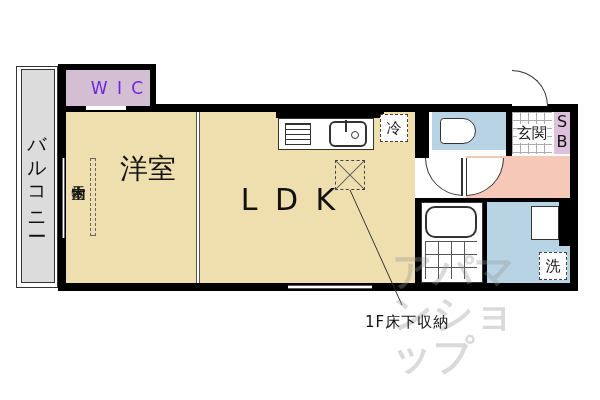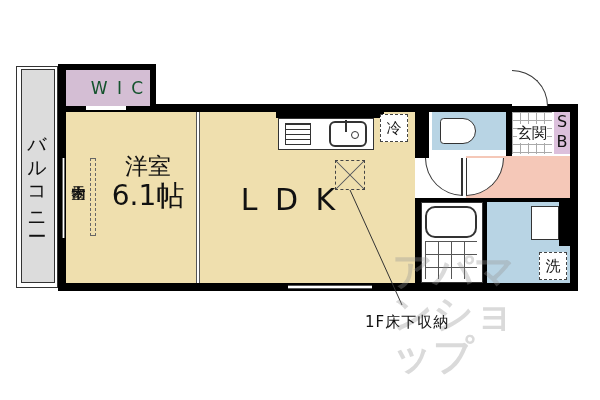--- a/index.html
+++ b/index.html
@@ -21,34 +21,33 @@
 </div>
 
 <div class="abs wall" style="left:58px;top:64px;width:8px;height:226px;"></div>
 <div class="abs wall" style="left:58px;top:64px;width:97px;height:6px;"></div>
 <div class="abs wall" style="left:150px;top:64px;width:6px;height:50px;"></div>
 <div class="abs wall" style="left:58px;top:104px;width:520px;height:8px;"></div>
 <div class="abs wall" style="left:58px;top:283px;width:520px;height:8px;"></div>
 <div class="abs wall" style="left:570px;top:104px;width:8px;height:187px;"></div>
 
 <div class="abs" style="left:66px;top:70px;width:84px;height:36px;background:#d4bed4;display:flex;align-items:center;justify-content:center;">
-  <span style="font-size:17px;color:#14532d;letter-spacing:2px;margin-left:20px;">W I C</span>
+  <span style="font-size:17px;color:#6d28d9;letter-spacing:2px;margin-left:20px;">W I C</span>
 </div>
 <div class="abs" style="left:86px;top:106px;width:40px;height:4px;background:#fff;"></div>
 <div class="abs" style="left:89px;top:112px;width:0;height:0;border-left:4px solid transparent;border-right:4px solid transparent;border-top:12px solid #fff;"></div>
 
 <div class="abs" style="left:66px;top:112px;width:130px;height:171px;background:#efdfae;"></div>
 <div class="abs" style="left:62px;top:158px;width:3px;height:80px;background:#fff;border-left:1px solid #666;border-right:1px solid #666;"></div>
 <div class="abs" style="left:70px;top:160px;width:18px;height:76px;">
   <span style="writing-mode:vertical-rl;font-size:14px;color:#111;line-height:18px;">室内物干</span>
 </div>
 <div class="abs" style="left:90px;top:158px;width:6px;height:78px;border:1px dashed #666;"></div>
 <div class="abs label-big" style="left:100px;top:155px;width:96px;">
-  <div style="font-size:23px;">洋室</div>
-  <div style="font-size:28px;margin-top:4px;">6.1帖</div>
+  <div style="font-size:28px;">洋室</div>
 </div>
 
 <div class="abs" style="left:196px;top:112px;width:4px;height:171px;background:#fff;border-left:1px solid #555;border-right:1px solid #555;"></div>
 
 <div class="abs" style="left:200px;top:112px;width:215px;height:171px;background:#efdfae;"></div>
 <div class="abs wall" style="left:276px;top:110px;width:108px;height:8px;"></div>
 <div class="abs" style="left:278px;top:118px;width:96px;height:32px;background:#fff;border:1px solid #333;">
   <div class="abs" style="left:6px;top:4px;width:26px;height:22px;border:1px solid #333;background:repeating-linear-gradient(0deg,#fff 0 4px,#333 4px 5px);"></div>
   <div class="abs" style="left:50px;top:2px;width:38px;height:26px;border:2px solid #333;border-radius:6px;">
     <div class="abs" style="left:20px;top:8px;width:8px;height:8px;border:1px solid #333;border-radius:50%;"></div>

